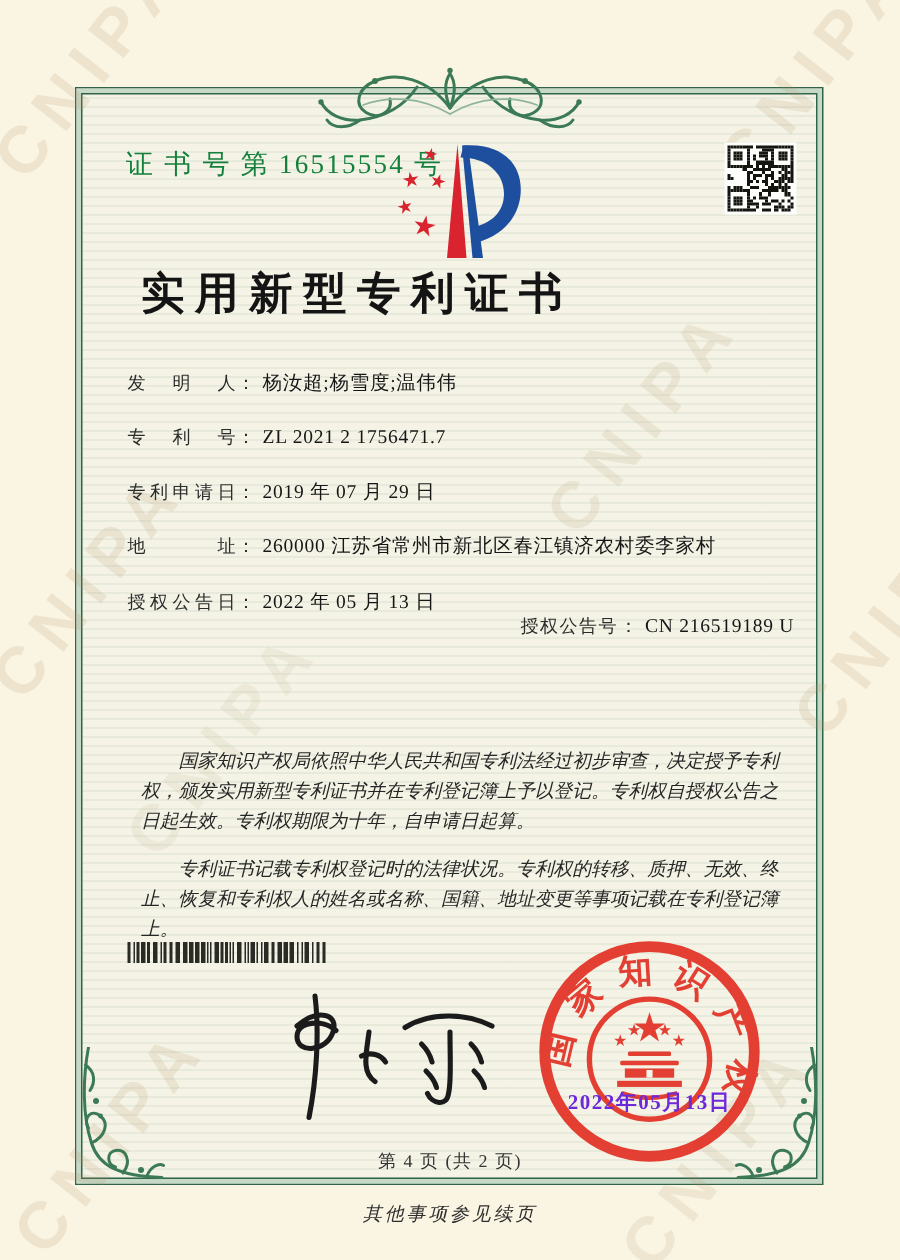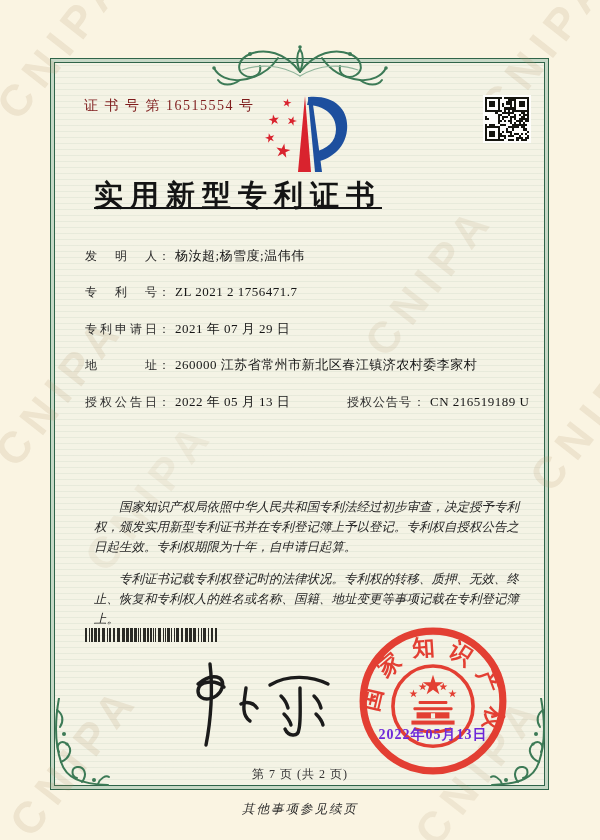--- a/index.html
+++ b/index.html
@@ -41,45 +41,45 @@
   .frame::after{
     content:"";position:absolute;inset:3px;border:1px solid #2f6449;pointer-events:none;
   }
   .ornament{position:absolute;z-index:3;pointer-events:none}
   .orn-top{left:208px;top:42px;width:184px;height:50px}
   .orn-bl{left:54px;top:698px;width:56px;height:88px}
   .orn-br{left:490px;top:698px;width:56px;height:88px;transform:scaleX(-1)}
   
   .cert-no{
     position:absolute;z-index:2;left:84px;top:97px;
-    font-size:14px;letter-spacing:1.5px;color:#7f1d1d;
+    font-size:18px;letter-spacing:1.5px;color:#15803d;
   }
   .logo{position:absolute;z-index:2;left:256px;top:94px;width:92px;height:80px}
   .qr{
     position:absolute;z-index:2;left:483px;top:95px;width:48px;height:48px;
     background:#fdfdfb;padding:2px;box-sizing:border-box;
     display:grid;grid-template-columns:repeat(21,1fr);grid-auto-rows:1fr;
   }
   .qr i{display:block}
   .qr i.on{background:#15150f}
   .title{
     position:absolute;z-index:2;left:0;top:176px;width:476px;
     text-align:center;font-size:29px;font-weight:bold;
-    letter-spacing:7px;color:#141414;text-decoration:underline;
+    letter-spacing:7px;color:#141414;
   }
   
   .fields{position:absolute;z-index:2;left:85px;top:246px;width:446px}
   .frow{position:relative;height:36.4px;white-space:nowrap}
   .flabel{
     display:inline-block;width:72px;font-size:12px;color:#2b2b2b;
     text-align:justify;text-align-last:justify;vertical-align:baseline;
   }
   .fcolon{font-size:12px;color:#2b2b2b;margin-left:1px}
   .fvalue{font-size:13px;color:#161616;margin-left:5px;letter-spacing:0.5px}
-  .fpair2{position:absolute;left:262px;top:0}
+  .fpair2{position:absolute;left:262px;top:16px}
   .fpair2 .flabel{width:auto;letter-spacing:1px;text-align-last:auto}
   
   .body-text{
     position:absolute;z-index:2;left:82px;top:485px;width:449px;
     font-size:12.5px;line-height:20px;color:#262626;
     text-align:justify;font-style:italic;
   }
   .body-text p{margin:12px;text-indent:2em}
   
   .barcode{
@@ -642,21 +642,21 @@
   <div class="title">实用新型专利证书</div>
 
   <div class="fields">
     <div class="frow">
       <span class="flabel">发明人</span><span class="fcolon">：</span><span class="fvalue">杨汝超;杨雪度;温伟伟</span>
     </div>
     <div class="frow">
       <span class="flabel">专利号</span><span class="fcolon">：</span><span class="fvalue">ZL 2021 2 1756471.7</span>
     </div>
     <div class="frow">
-      <span class="flabel">专利申请日</span><span class="fcolon">：</span><span class="fvalue">2021 年 07 月 29 日</span>
+      <span class="flabel">专利申请日</span><span class="fcolon">：</span><span class="fvalue">2019 年 07 月 29 日</span>
     </div>
     <div class="frow">
       <span class="flabel">地址</span><span class="fcolon">：</span><span class="fvalue">260000 江苏省常州市新北区春江镇济农村委李家村</span>
     </div>
     <div class="frow">
       <span class="flabel">授权公告日</span><span class="fcolon">：</span><span class="fvalue">2022 年 05 月 13 日</span>
       <span class="fpair2">
         <span class="flabel">授权公告号</span><span class="fcolon">：</span><span class="fvalue">CN 216519189 U</span>
       </span>
     </div>
@@ -745,17 +745,17 @@
         <rect x="-19" y="1" width="38" height="3" rx="1"></rect>
         <rect x="-16" y="6" width="32" height="6"></rect>
         <rect x="-21" y="14" width="42" height="4"></rect>
         <rect x="-2" y="7" width="4" height="5" fill="#f4f3e5"></rect>
       </g>
       <path d="M-18,22 Q0,28 18,22" fill="none" stroke="#e23226" stroke-width="3"></path>
     </g>
   </svg>
   <div class="seal-date">2022年05月13日</div>
 
-  <div class="page-num">第 7 页 (共 2 页)</div>
+  <div class="page-num">第 4 页 (共 2 页)</div>
 
   <div class="cont-note">其他事项参见续页</div>
 
 </div>
 
 </body></html>

